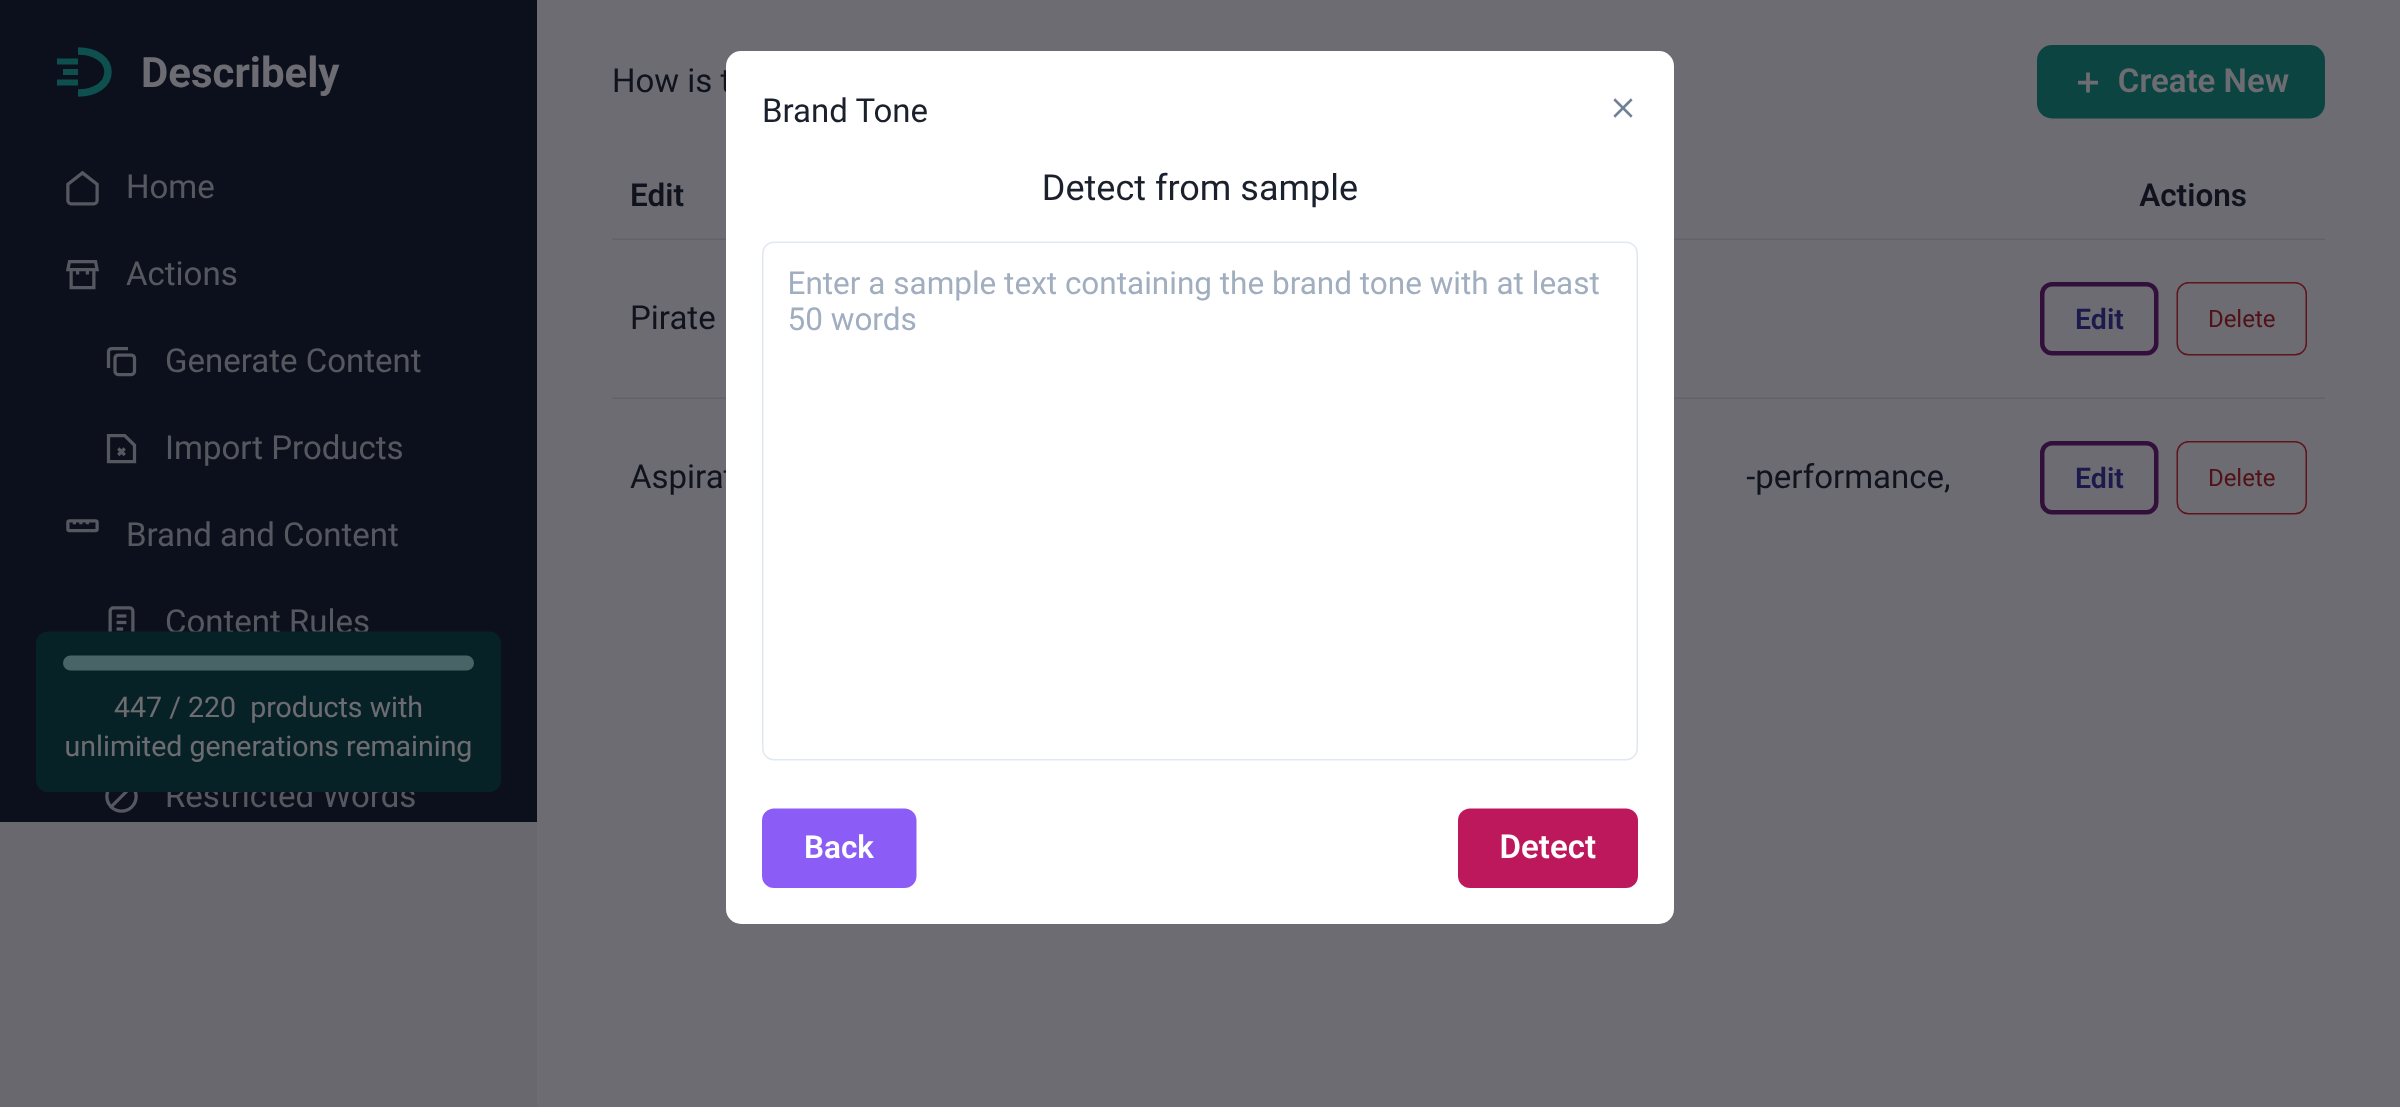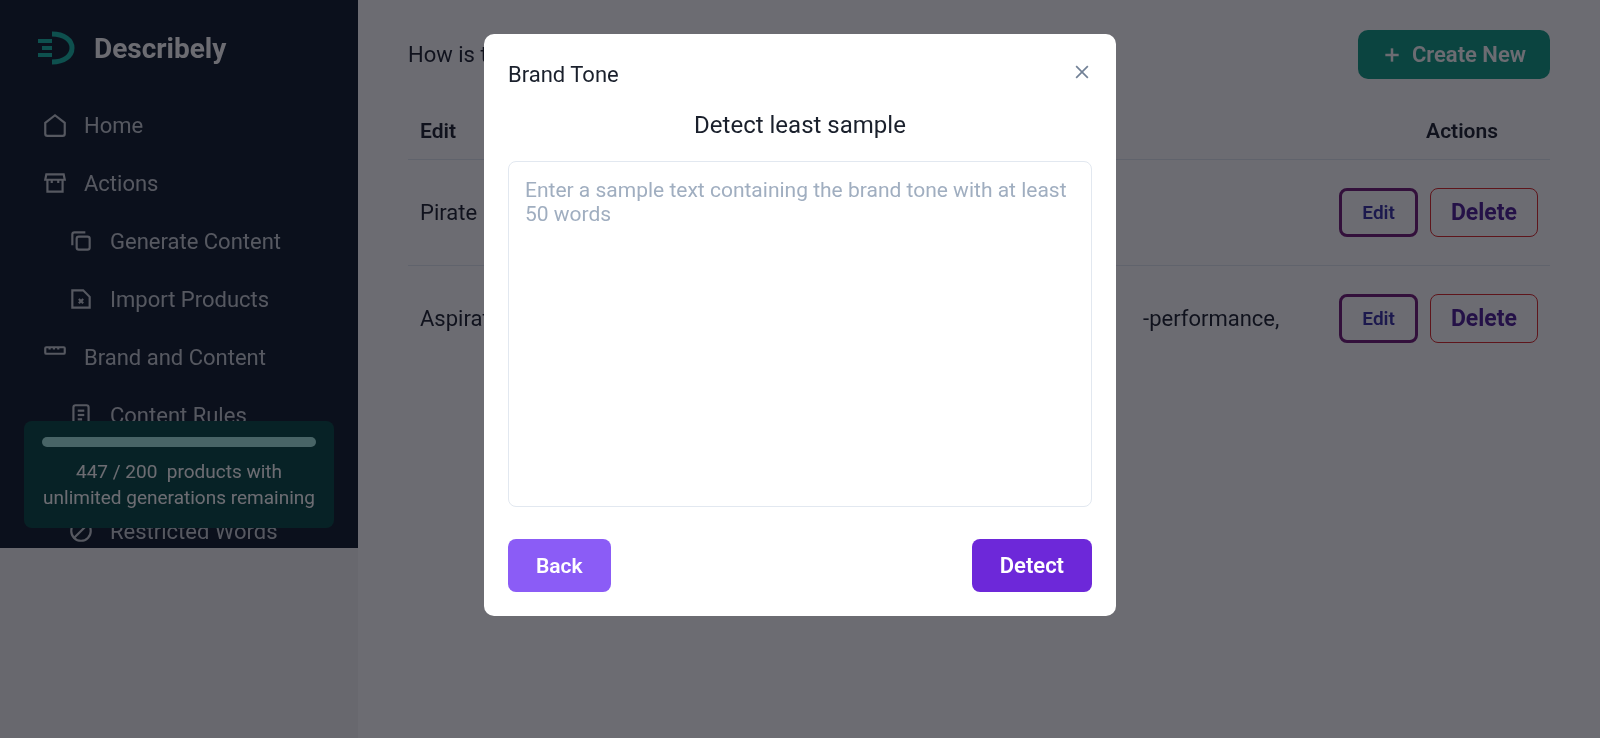--- a/index.html
+++ b/index.html
@@ -152,25 +152,25 @@
       color: #3730a3;
       border: 3px solid #701a75;
       padding: 10px 20px;
       font-size: 19px;
       font-weight: 600;
       border-radius: 8px;
       cursor: pointer;
     }
     .delete-btn {
       background: #fff;
-      color: #4c1d95;
+      color: #b91c1c;
       border: 1px solid #dc2626;
       padding: 10px 20px;
-      font-size: 23px;
-      font-weight: 700;
+      font-size: 16px;
+      font-weight: 400;
       border-radius: 8px;
       cursor: pointer;
     }
     .overlay {
       position: absolute;
       inset: 0;
       background: rgba(10, 10, 20, 0.6);
       display: flex;
       align-items: flex-start;
       justify-content: center;
@@ -226,21 +226,21 @@
       background: #8b5cf6;
       color: #fff;
       border: none;
       padding: 14px 28px;
       font-size: 21px;
       font-weight: 600;
       border-radius: 8px;
       cursor: pointer;
     }
     .detect-btn {
-      background: #6d28d9;
+      background: #be185d;
       color: #fff;
       border: none;
       padding: 14px 28px;
       font-size: 22px;
       font-weight: 600;
       border-radius: 8px;
       cursor: pointer;
     }
   </style>
 </head>
@@ -324,21 +324,21 @@
         <line x1="5" y1="19" x2="19" y2="5"></line>
       </svg>
     <span>Restricted Words</span>
   </div>
 
   <div class="usage-box">
     <div class="progress-bar"></div>
     <div class="usage-text">
       <span>447</span>
       <span>/</span>
-      <span>200</span>
+      <span>220</span>
       &nbsp;<span>products with unlimited generations remaining</span>
     </div>
   </div>
 </div>
 
 <div class="main">
   <div class="main-header">
     <div class="page-question">How is t</div>
     <button class="create-btn">
       <svg width="20" height="20" viewBox="0 0 24 24" fill="none" stroke="currentColor" stroke-width="3">
@@ -372,20 +372,20 @@
   </div>
 </div>
 
 <div class="overlay">
   <div class="modal">
     <div class="modal-title">Brand Tone</div>
     <svg class="close-icon" viewBox="0 0 24 24" fill="none" stroke="currentColor" stroke-width="2">
         <line x1="5" y1="5" x2="19" y2="19"></line>
         <line x1="19" y1="5" x2="5" y2="19"></line>
       </svg>
-    <div class="modal-subtitle">Detect least sample</div>
+    <div class="modal-subtitle">Detect from sample</div>
     <textarea class="modal-textarea" placeholder="Enter a sample text containing the brand tone with at least 50 words" style=""></textarea>
     <div class="modal-footer">
       <button class="back-btn">Back</button>
       <button class="detect-btn">Detect</button>
     </div>
   </div>
 </div>
 
 </body></html>

